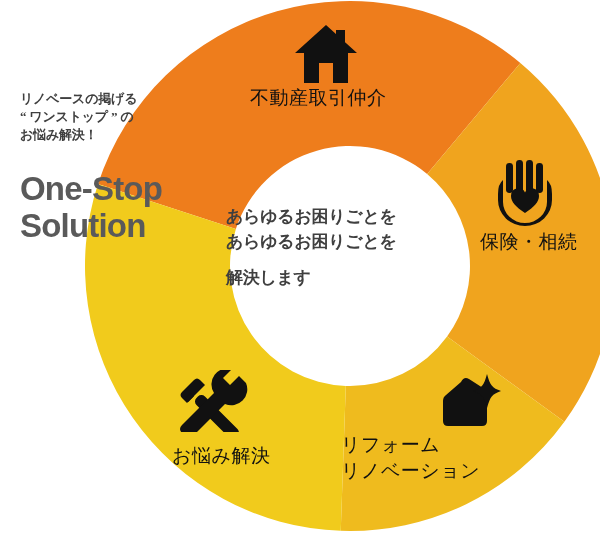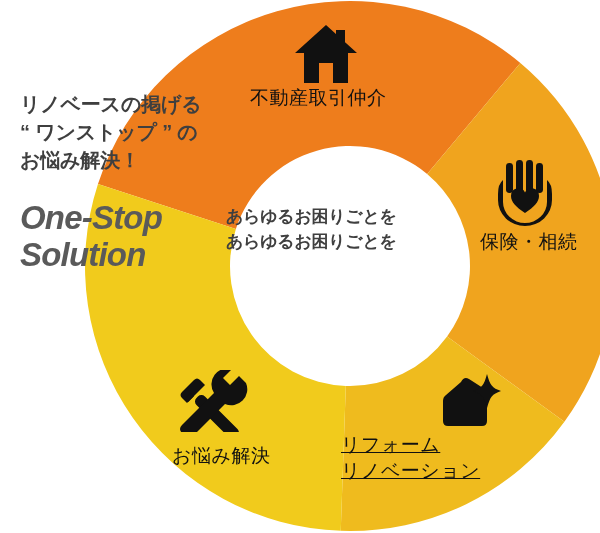--- a/index.html
+++ b/index.html
@@ -17,33 +17,33 @@
   
   .left-block{
     position:absolute;
     left:20px; top:90px;
     width:215px;
     z-index:5;
   }
   .lead-line{
     color:#3f3f3f;
     font-weight:bold;
-    font-size:20px;
+    font-size:13px;
     line-height:1.40;
     letter-spacing:-0.2px;
     white-space:nowrap;
+    font-family:Liberation Serif, serif;
   }
   .bigtitle{
     margin-top:26px;
     color:#5a5a5a;
     font-weight:bold;
     font-size:33px;
     line-height:1.12;
     letter-spacing:-0.8px;
-    font-style:italic;
   }
 
   
   .center-block{
     position:absolute;
     left:226px; top:205px;
     width:230px;
     z-index:5;
   }
   .center-para{
@@ -63,21 +63,21 @@
     font-size:19px;
     line-height:1.35;
     letter-spacing:0.5px;
     white-space:nowrap;
     z-index:4;
   }
   .seg-label.two-line{line-height:1.38;}
 
   #label-real-estate{left:250px;top:85px;}
   #label-insurance{left:480px;top:229px;}
-  #label-reform{left:341px;top:432px;text-decoration:underline;}
+  #label-reform{left:341px;top:432px;}
   #label-vacant{left:172px;top:443px;}
 
   .icon-wrap{position:absolute;z-index:4;}
   #icon-house{left:295px;top:25px;}
   #icon-hand{left:498px;top:160px;}
   #icon-sparkle{left:437px;top:374px;}
   #icon-tools{left:178px;top:370px;}
 </style>
 </head>
 <body>
@@ -162,16 +162,17 @@
       <div>Solution</div>
     </div>
   </div>
 
   <div class="center-block">
     <div class="center-para">
       <div>あらゆるお困りごとを</div>
       <div>あらゆるお困りごとを</div>
     </div>
     <div class="center-para second">
+      <div>解決します</div>
     </div>
   </div>
 
 </div>
 
 </body></html>

